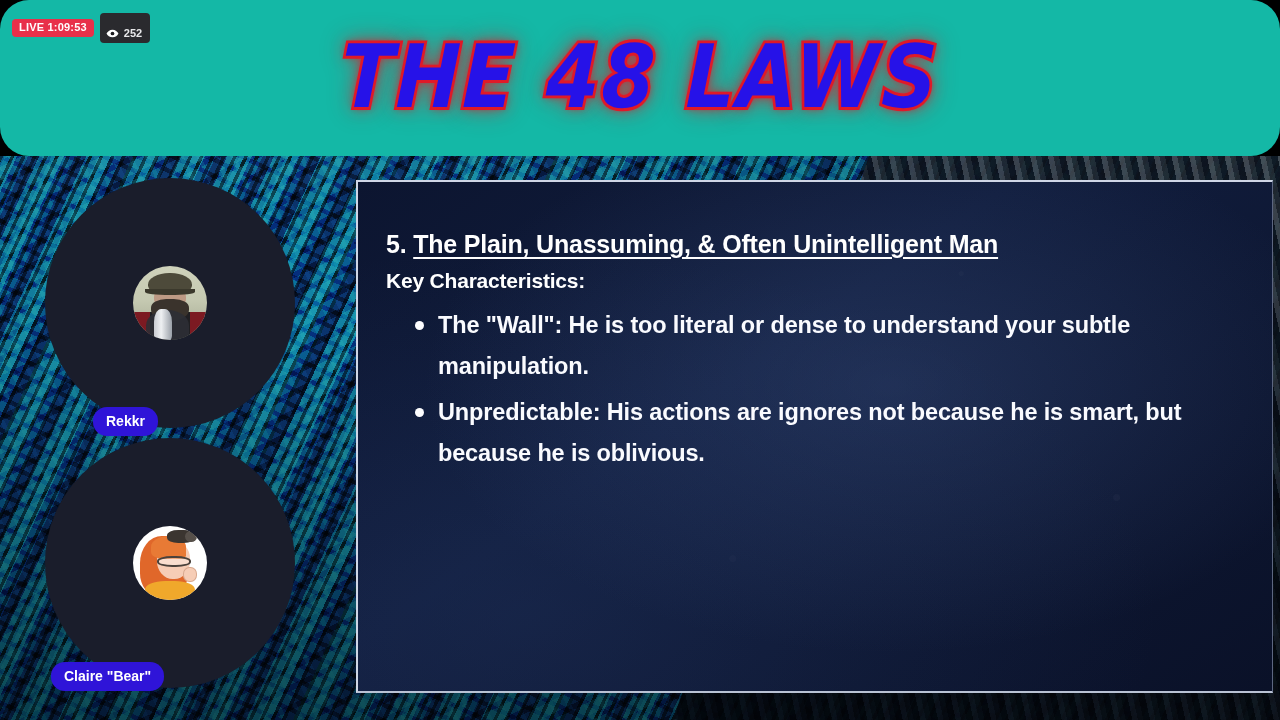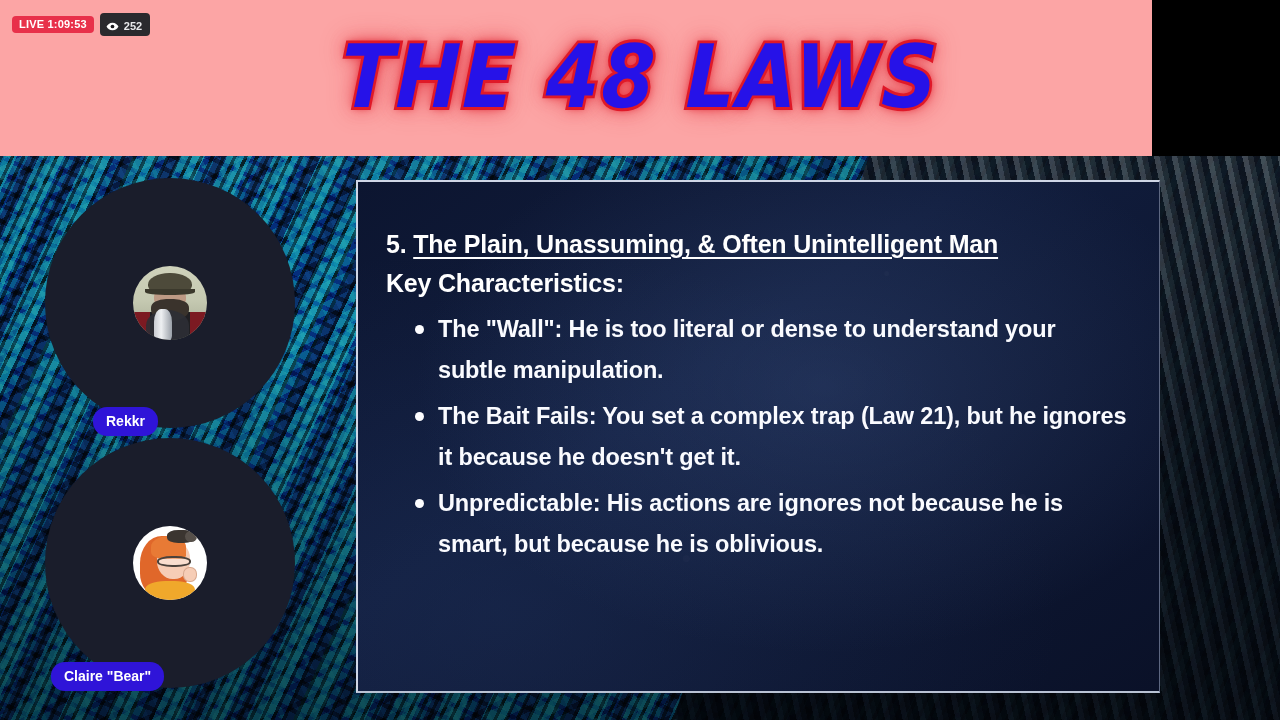--- a/index.html
+++ b/index.html
@@ -6,32 +6,32 @@
   html, body {
     width:1280px; height:720px;
     background:#000;
     font-family:"Liberation Sans", sans-serif;
     overflow:hidden;
   }
   #stage { position:relative; width:1280px; height:720px; overflow:hidden; background:#000; }
 
   
   .topbar {
-    position:absolute; left:0; top:0; width:1152px; height:156px;
-    background:#fca5a5; overflow:hidden;
+    position:absolute; left:0; top:0; width:1280px; height:156px;
+    background:#14b8a6; overflow:hidden;border-radius:29px;
   }
   .status-row { position:absolute; left:12px; top:13px; display:flex; align-items:center; gap:6px; }
   .live-badge {
     background:#e8304a; color:#fff; font-size:11px; font-weight:bold;
     padding:2px 7px 3px 7px; border-radius:4px; letter-spacing:.2px;
     line-height:1.1; white-space:nowrap;
   }
   .viewer-badge {
     background:#2a2a2e; color:#e8e8ea; font-size:11px; font-weight:bold;
-    padding:7px 8px 3px 6px; border-radius:4px; display:flex; align-items:center; gap:5px;
+    padding:14px 8px 3px 6px; border-radius:4px; display:flex; align-items:center; gap:5px;
     line-height:1.1;
   }
   .eye-icon { display:block; width:13px; height:13px; }
 
   
   .show-title {
     position:absolute; left:0; top:30px; width:1280px; height:92px;
     display:flex; align-items:center; justify-content:center;
   }
   .show-title-text {
@@ -142,21 +142,21 @@
   .name-pill {
     position:absolute; background:#2f14d8; color:#fff;
     font-size:14px; font-weight:bold; line-height:1;
     padding:7px 13px 8px 13px; border-radius:14px; white-space:nowrap;
   }
   .pill-1 { left:51px; top:407px;margin-left:42px; }
   .pill-2 { left:51px; top:662px; }
 
   
   .slide {
-    position:absolute; left:356px; top:180px; width:804px; height:513px;
+    position:absolute; left:356px; top:180px; width:917px; height:513px;
     background:
       radial-gradient(ellipse at 58% 40%, rgba(70,96,150,.30), rgba(0,0,0,0) 62%),
       radial-gradient(ellipse at 18% 85%, rgba(40,62,110,.26), rgba(0,0,0,0) 60%),
       linear-gradient(145deg,#0c1530 0%,#111d3d 40%,#0a1128 100%);
     border-top:2px solid #cfd6e6;
     border-left:2px solid #cfd6e6;
     border-right:1px solid #5d6781;
     border-bottom:2px solid #b9c2d4;
     overflow:hidden;
   }
@@ -170,21 +170,21 @@
   }
   .slide-body { position:relative; padding:48px 30px 0 28px; }
 
   .slide-heading {
     color:#ffffff; font-size:25px; font-weight:bold; line-height:1.12;
     letter-spacing:-.2px; margin-bottom:11px; white-space:nowrap;
   }
   .slide-heading .num { text-decoration:none; }
   .slide-heading .ul { text-decoration:underline; text-underline-offset:4px; text-decoration-thickness:2px; }
   .slide-subheading {
-    color:#ffffff; font-size:25px; font-weight:bold; line-height:1.12;
+    color:#ffffff; font-size:21px; font-weight:bold; line-height:1.12;
     letter-spacing:-.2px; margin-bottom:12px;
   }
   .bullets { list-style:none; padding:0; margin:0; }
   .bullet {
     position:relative; color:#fafbff; font-size:23.5px; font-weight:bold;
     line-height:41px; letter-spacing:-.15px;
     padding-left:52px; margin-bottom:5px;
   }
   .bullet .dot {
     position:absolute; left:29px; top:16px; width:9px; height:9px;
@@ -230,21 +230,20 @@
   </div>
   <div class="name-pill pill-2">Claire "Bear"</div>
 
   <div class="slide">
     <div class="slide-noise"></div>
     <div class="slide-body">
       <div class="slide-heading"><span class="num">5. </span><span class="ul">The Plain, Unassuming, &amp; Often Unintelligent Man</span></div>
       <div class="slide-subheading">Key Characteristics:</div>
       <ul class="bullets">
         <li class="bullet"><span class="dot"></span><span>The "Wall": He is too literal or dense to understand your subtle manipulation.</span></li>
-        <li class="bullet"><span class="dot"></span><span>The Bait Fails: You set a complex trap (Law 21), but he ignores it because he doesn't get it.</span></li>
         <li class="bullet"><span class="dot"></span><span>Unpredictable: His actions are ignores not because he is smart, but because he is oblivious.</span></li>
       </ul>
     </div>
   </div>
 
   <div class="topbar">
     <div class="status-row">
       <div class="live-badge">LIVE 1:09:53</div>
       <div class="viewer-badge">
         <svg class="eye-icon" viewBox="0 0 24 24">

